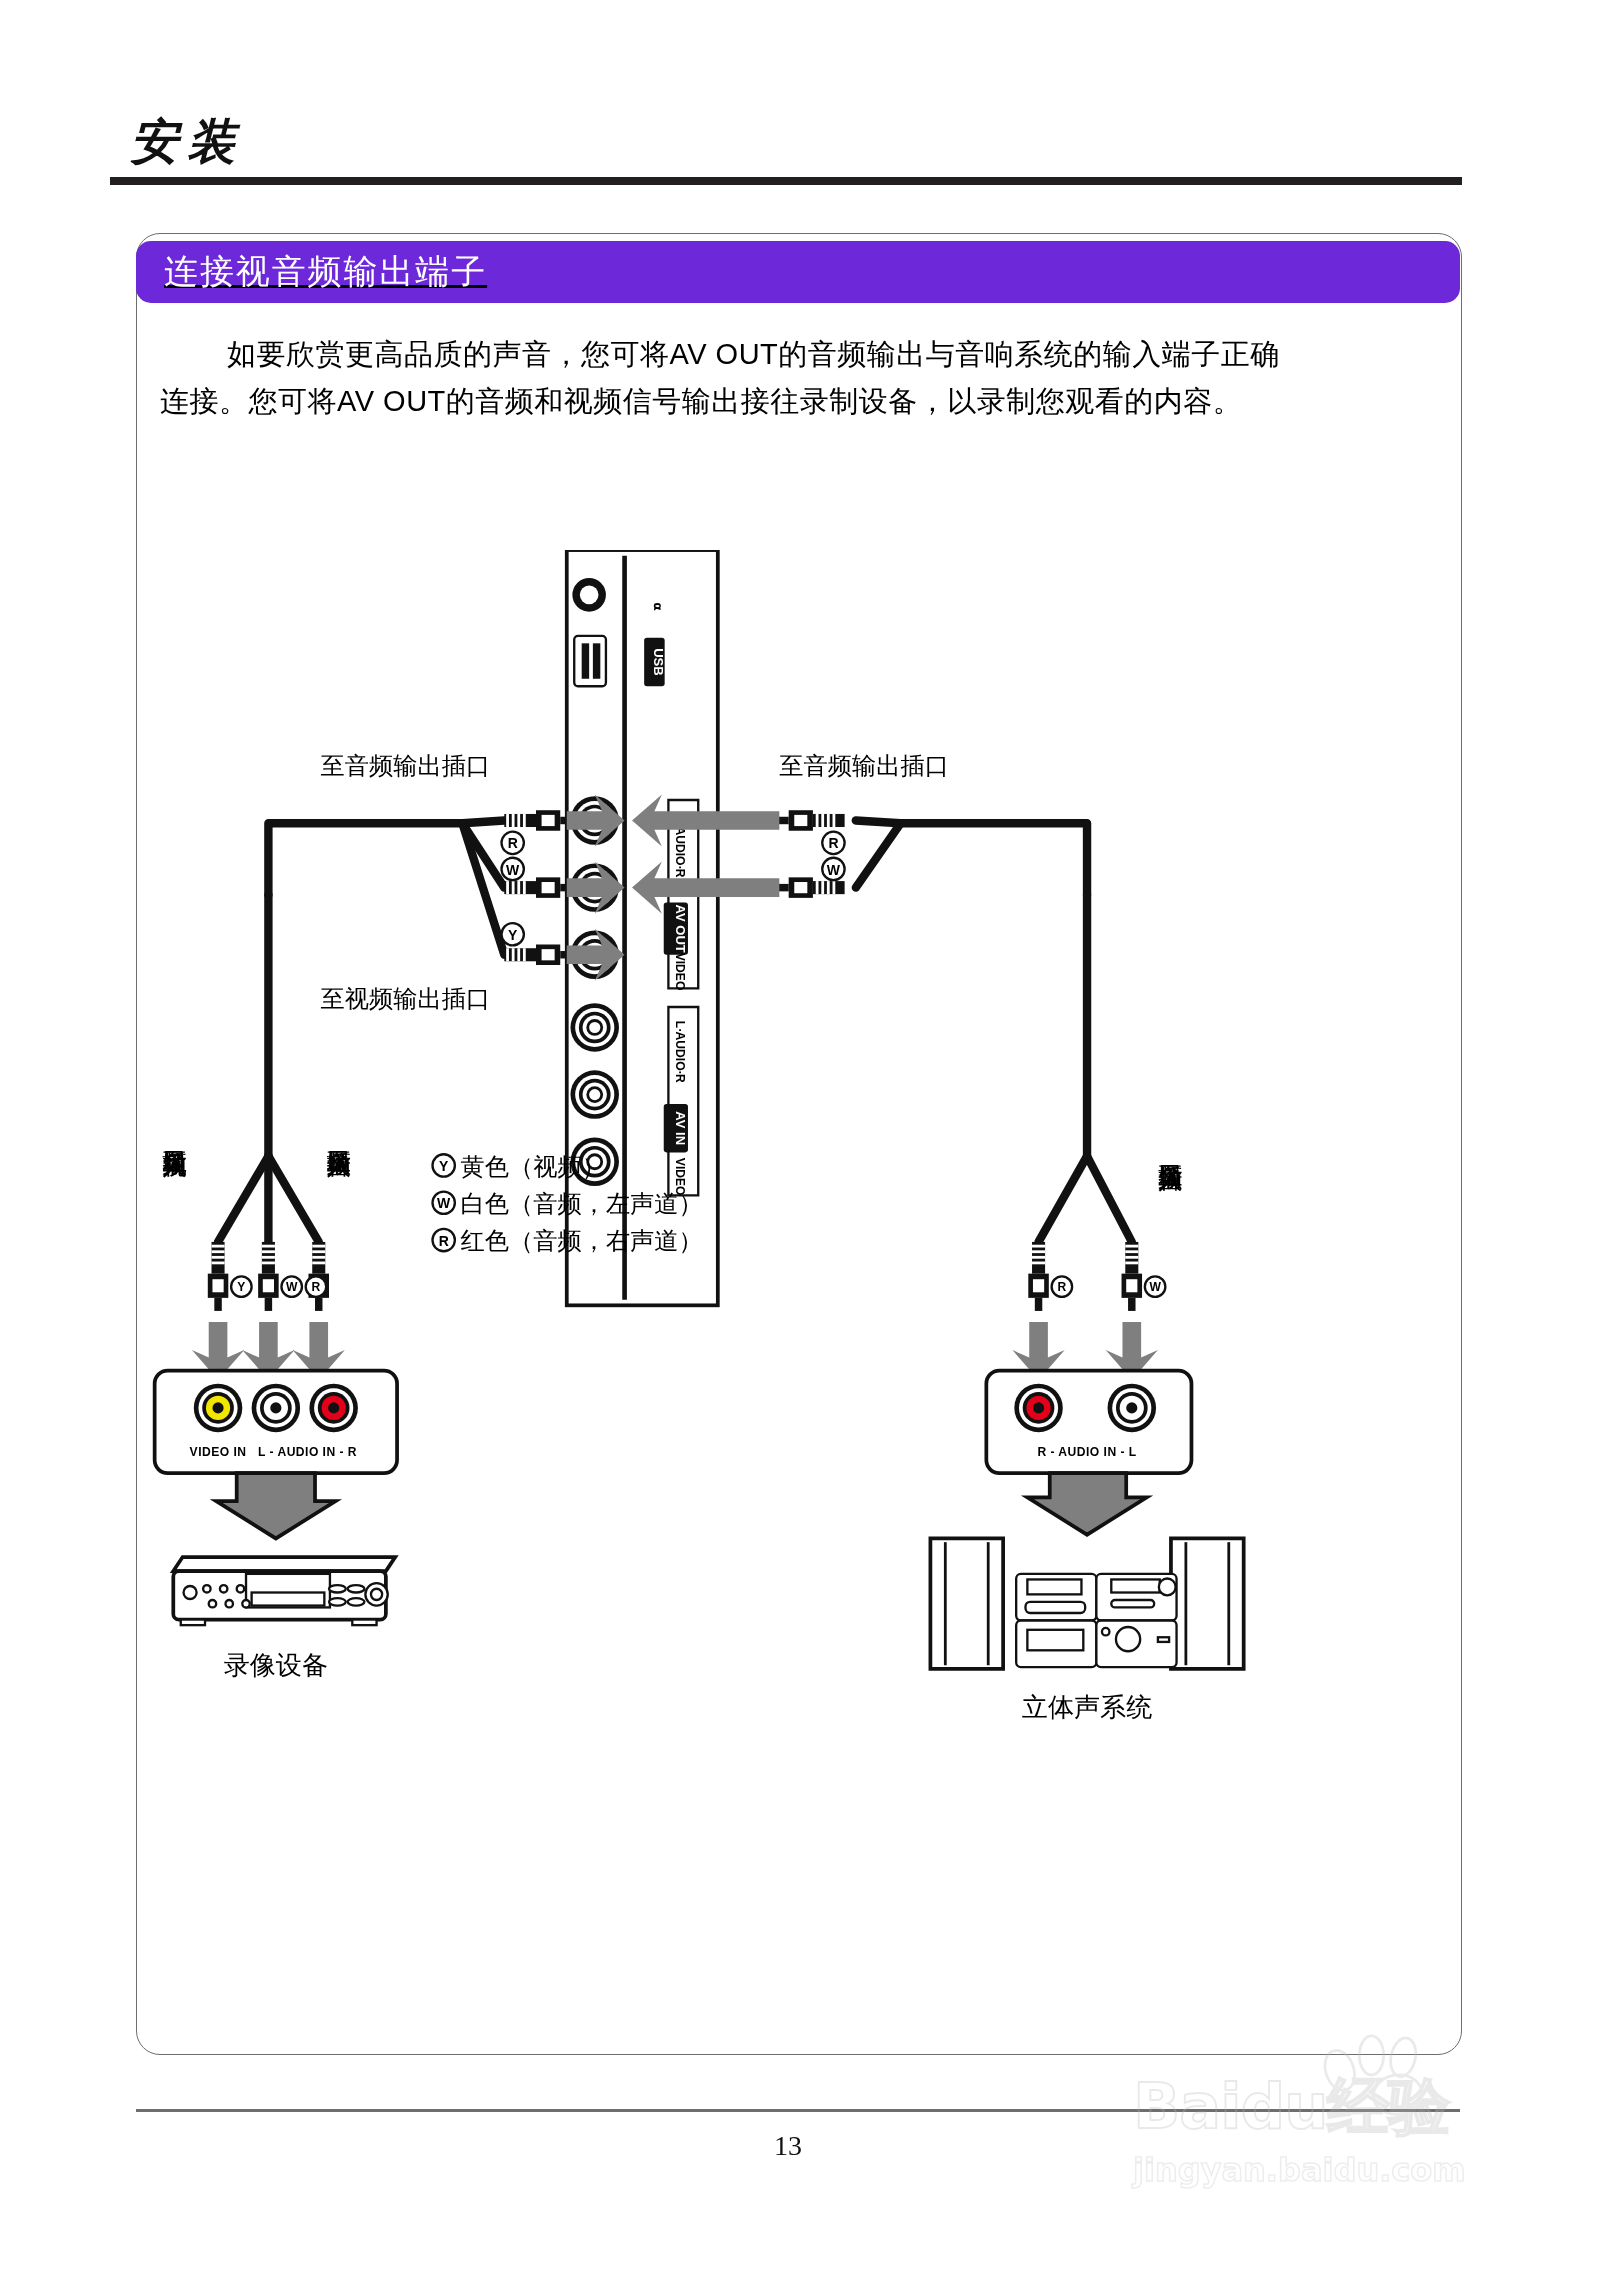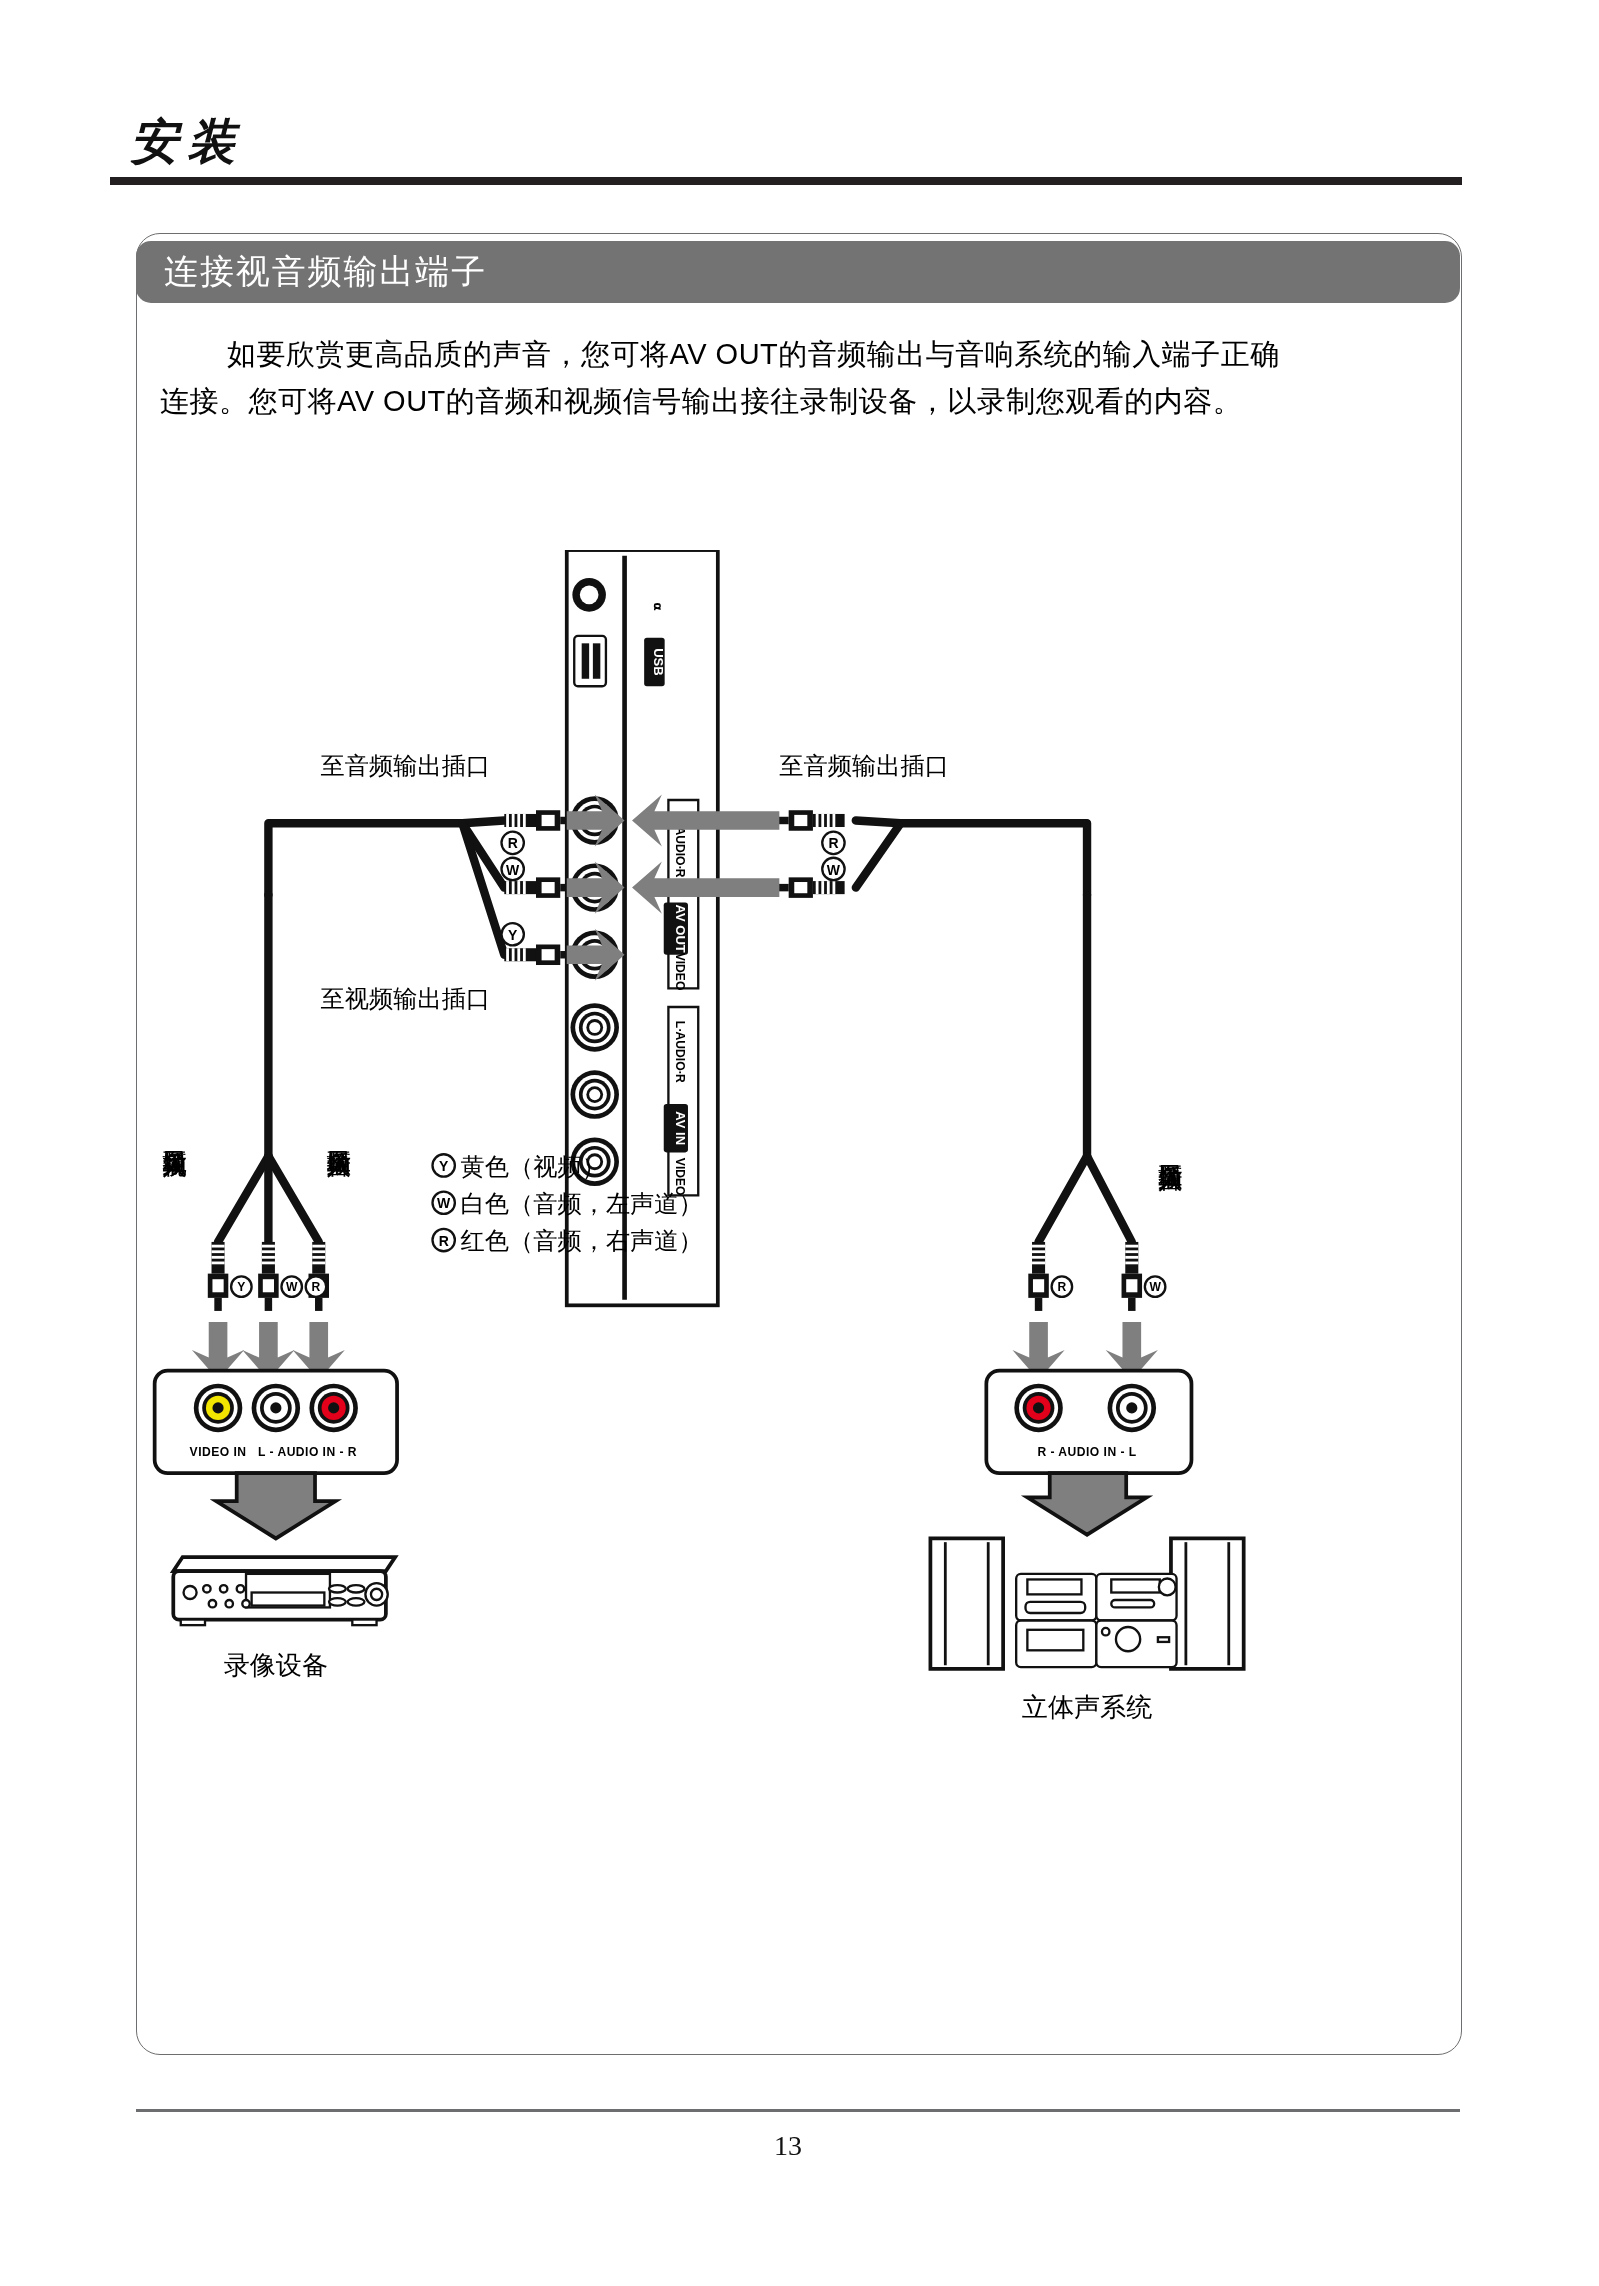--- a/index.html
+++ b/index.html
@@ -23,22 +23,22 @@
 
   
   #content-frame{
     position:absolute;left:136px;top:233px;width:1324px;height:1820px;
     border:1.9px solid #6d6e70;border-radius:24px;background:#fff;
   }
 
   
   #section-bar{
     position:absolute;left:136px;top:241px;width:1324px;height:62px;
-    background:#737373;border-radius:15px;
-    display:flex;align-items:center;
+    background:#6d28d9;border-radius:15px;
+    display:flex;align-items:center;text-decoration:underline;
   }
   #section-bar-label{
     color:#fff;font-size:34px;letter-spacing:1.9px;margin-left:28px;
     font-family:"Liberation Sans","DejaVu Sans",sans-serif;
   }
 
   
   #body-copy{
     position:absolute;left:160px;top:331px;width:1259px;
     font-size:29px;line-height:47px;letter-spacing:0.5px;
@@ -444,15 +444,27 @@
       <rect x="1096" y="1166" width="12" height="5" class="outline-thin"></rect>
     </g>
     <text class="lbl lbl-caption" x="1020" y="1250" text-anchor="middle">立体声系统</text>
 
   </svg>
   </div>
 
   <div id="footer-rule"></div>
   <div id="page-number">13</div>
 
+  <div id="watermark">
+    <svg class="wm-paw" viewBox="0 0 150 90" xmlns="http://www.w3.org/2000/svg">
+      <g fill="none" stroke="#bdbdbd" stroke-width="3">
+        <ellipse cx="34" cy="40" rx="15" ry="22" transform="rotate(-18 34 40)"></ellipse>
+        <ellipse cx="68" cy="24" rx="13" ry="21"></ellipse>
+        <ellipse cx="102" cy="26" rx="13" ry="21" transform="rotate(12 102 26)"></ellipse>
+        <ellipse cx="96" cy="66" rx="26" ry="21" transform="rotate(-8 96 66)"></ellipse>
+      </g>
+    </svg>
+    <div class="wm-main">Baidu经验</div>
+    <div class="wm-sub">jingyan.baidu.com</div>
+  </div>
 
 </div>
 
 
 </body></html>

